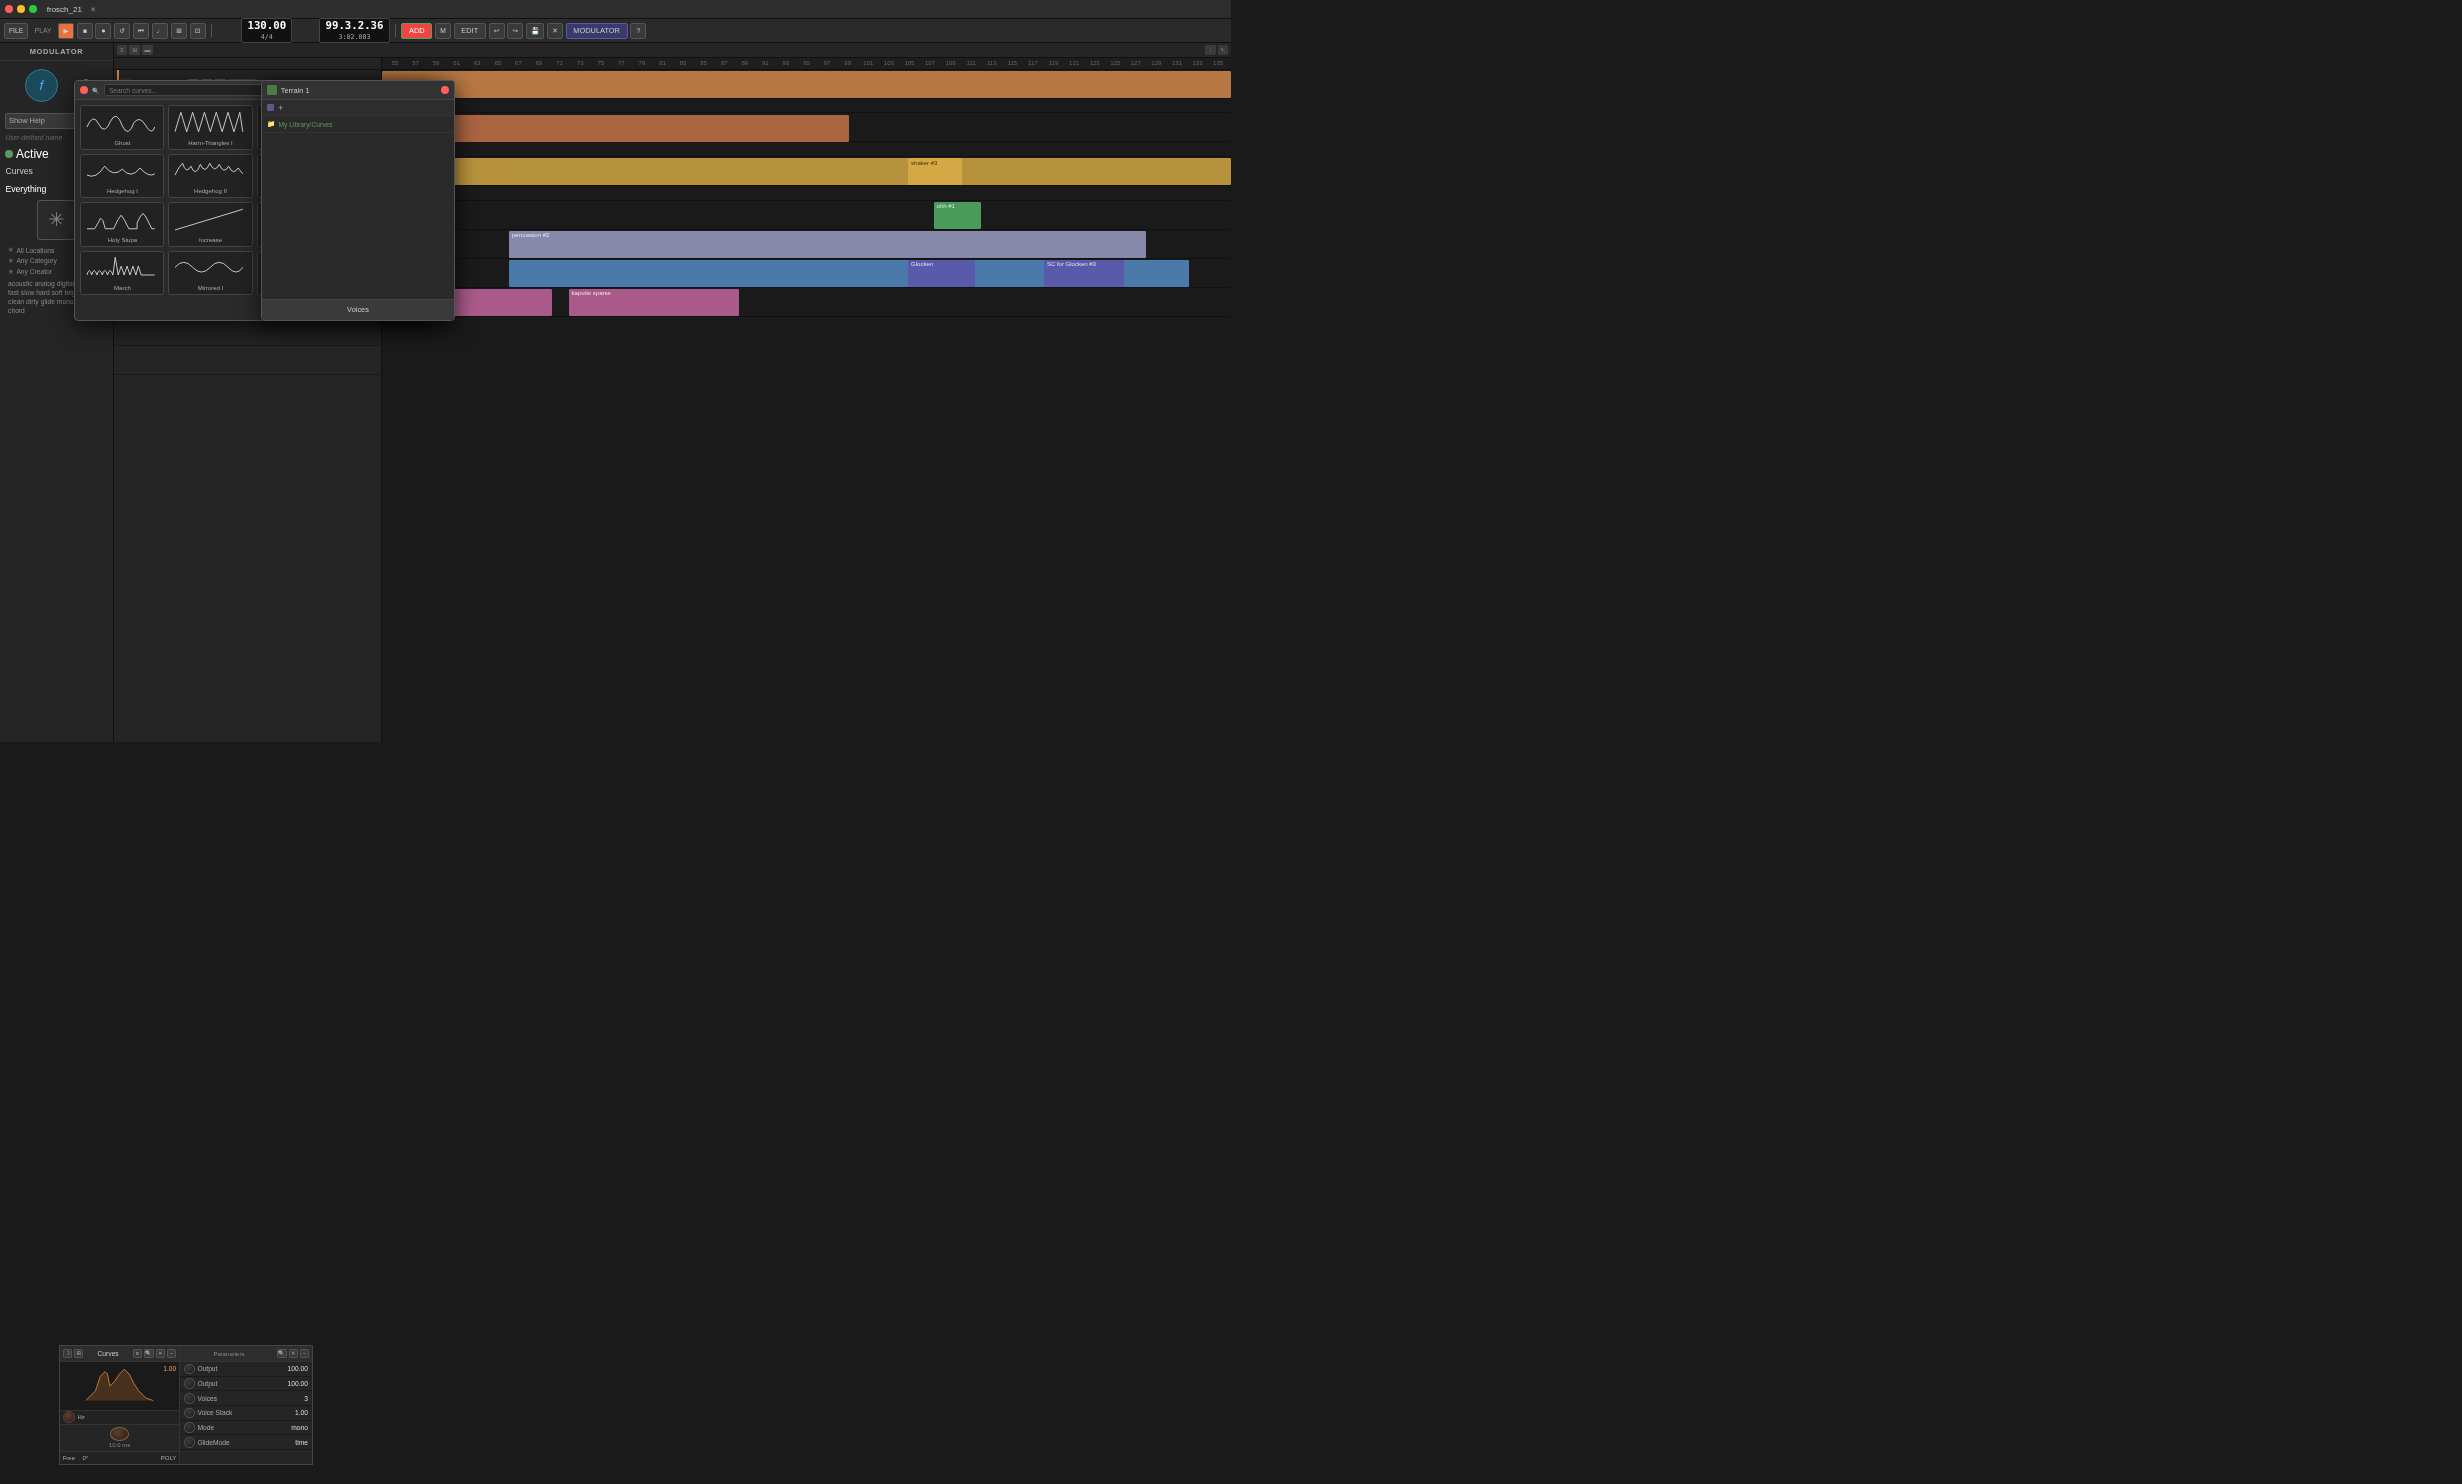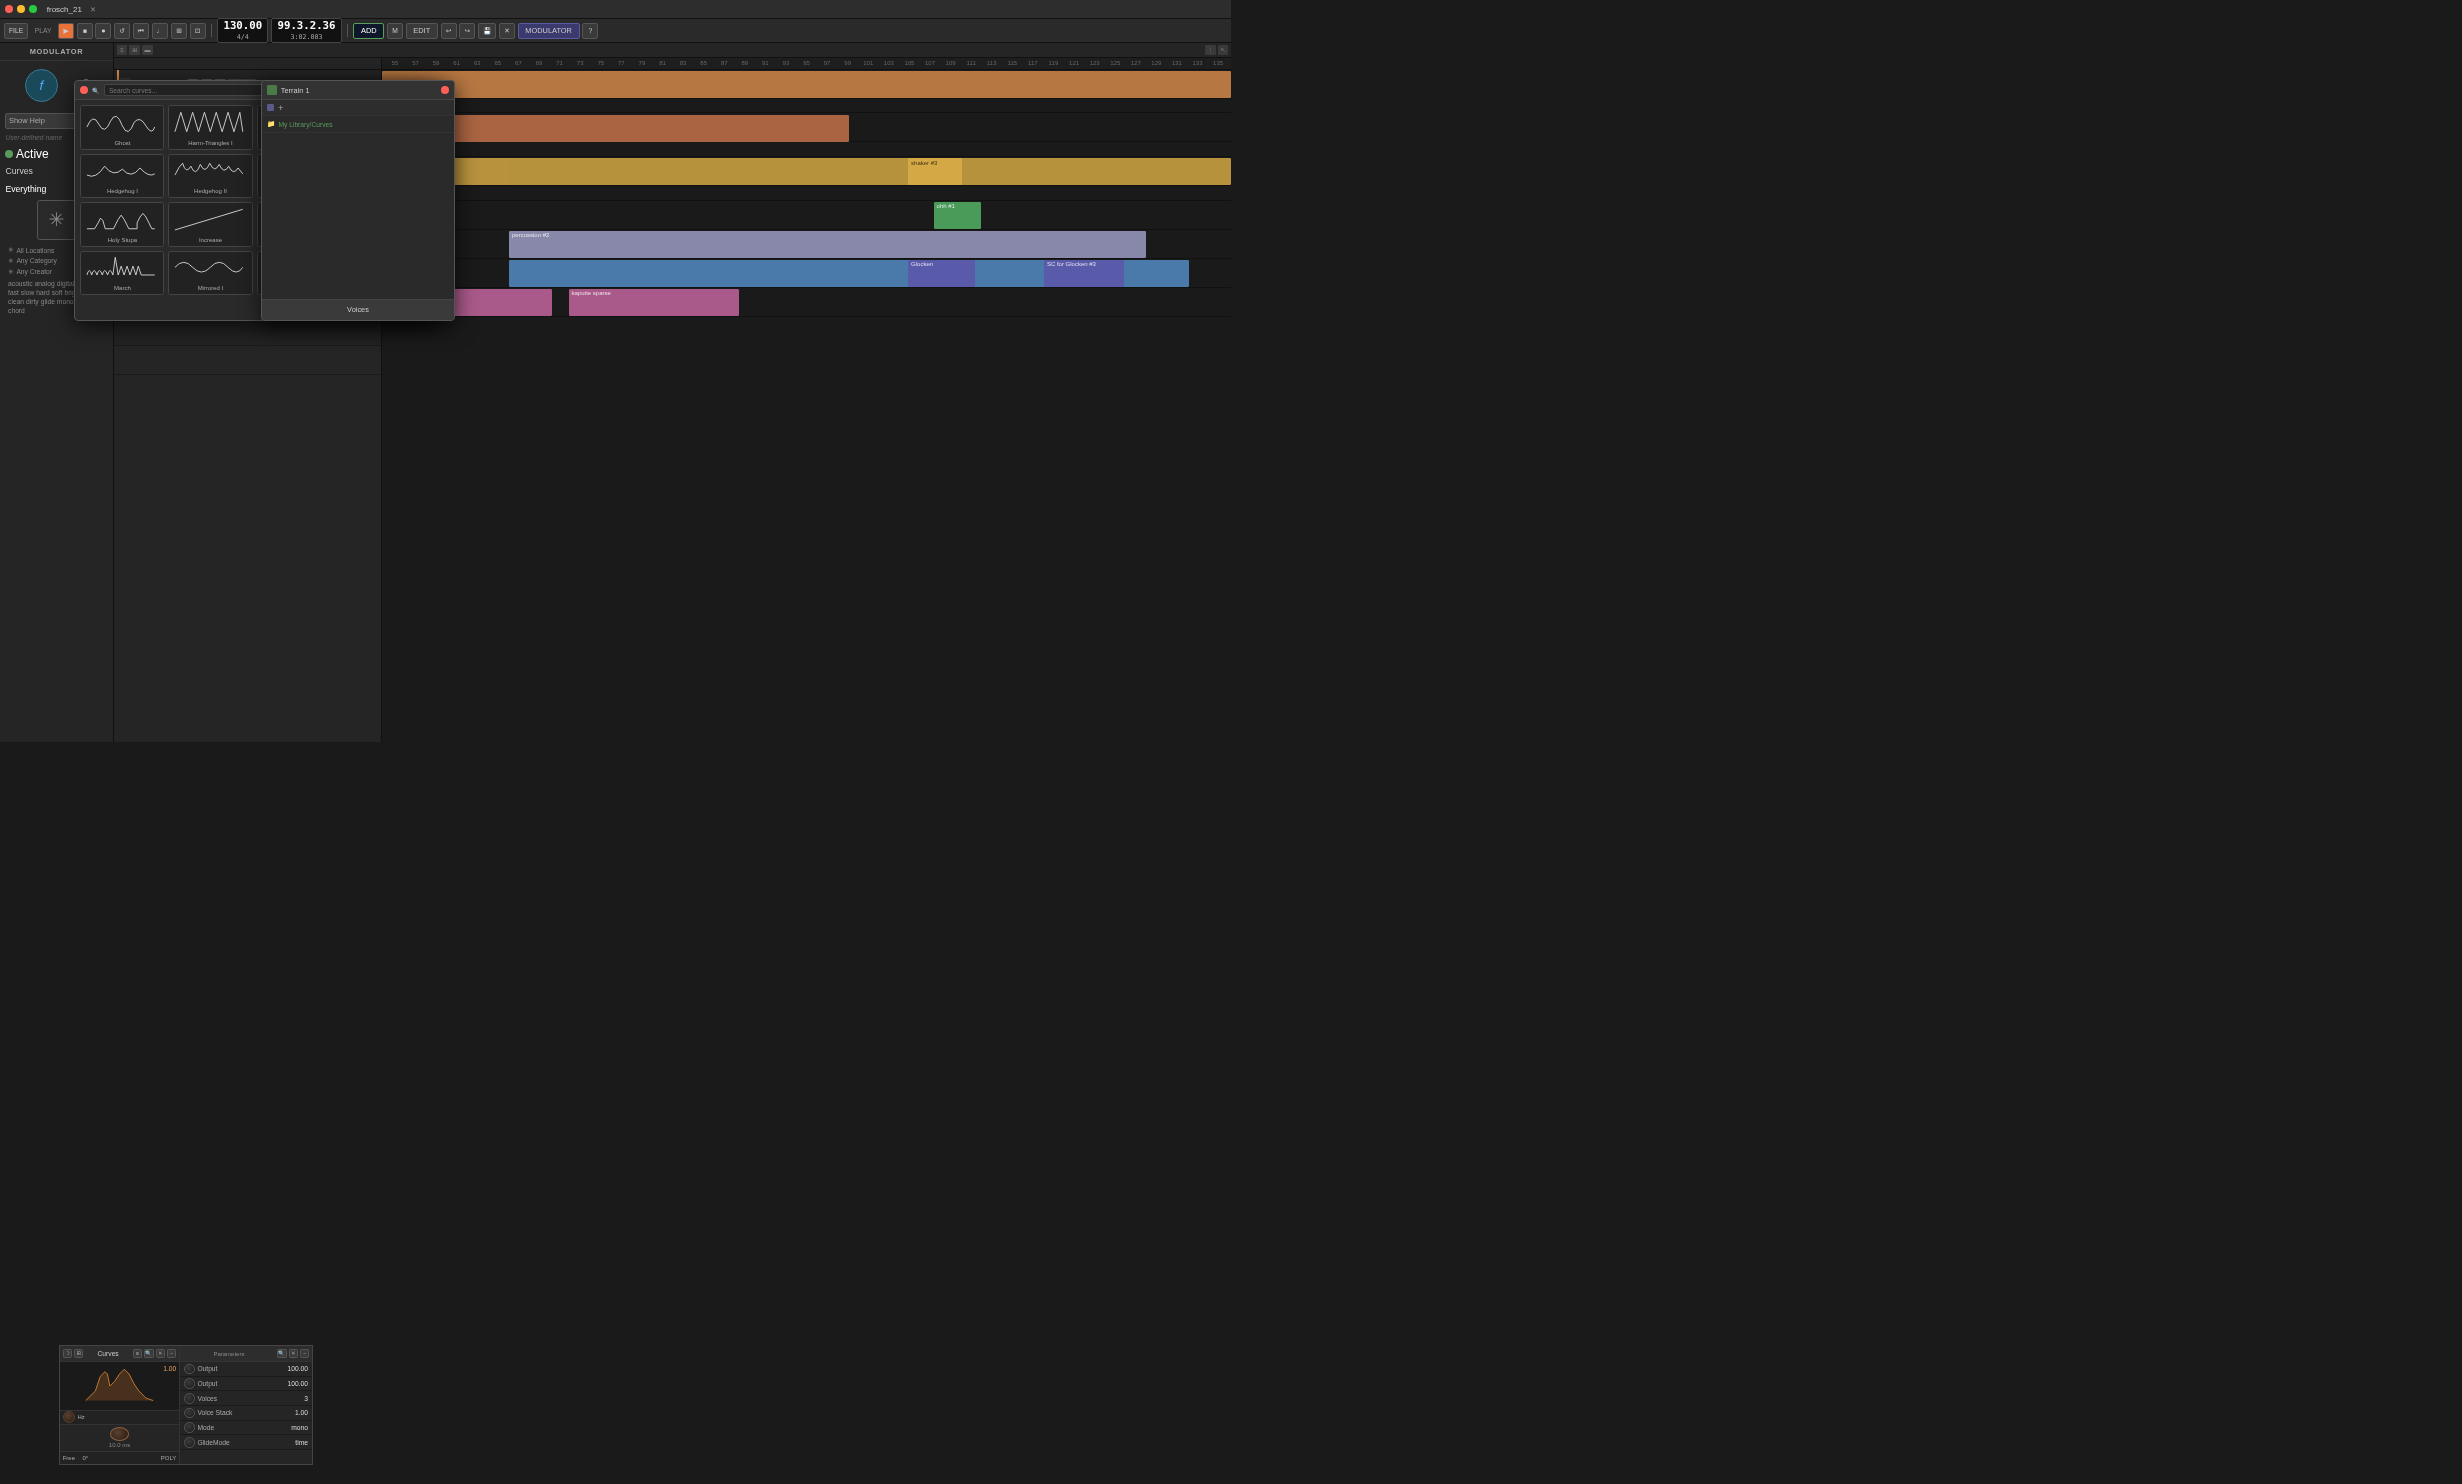--- a/index.html
+++ b/index.html
@@ -74,31 +74,32 @@
       border: 0.7px solid #444;
       border-radius: 2px;
       padding: 1.3px 5.4px;
       font-family: monospace;
       font-size: 9.4px;
       color: #fff;
       display: flex;
       flex-direction: column;
       align-items: center;
       line-height: 1.2;
+      margin-left: 24px;
     }
     .transport-big { font-size: 10.7px; font-weight: bold; color: #fff; }
     .transport-small { font-size: 6.7px; color: #aaa; }
     .toolbar-sep {
       width: 0.7px;
       height: 13.4px;
       background: #555;
       margin: 0 2.7px;
     }
     .add-btn {
-      background: #0f172a;
+      background: #ef4444;
       border: 0.7px solid #5a9e5a;
       color: #fff;
       height: 16px;
       padding: 0 6.7px;
       border-radius: 2px;
       cursor: pointer;
       font-size: 7.4px;
     }
     .edit-btn {
       background: #3a3a3a;

